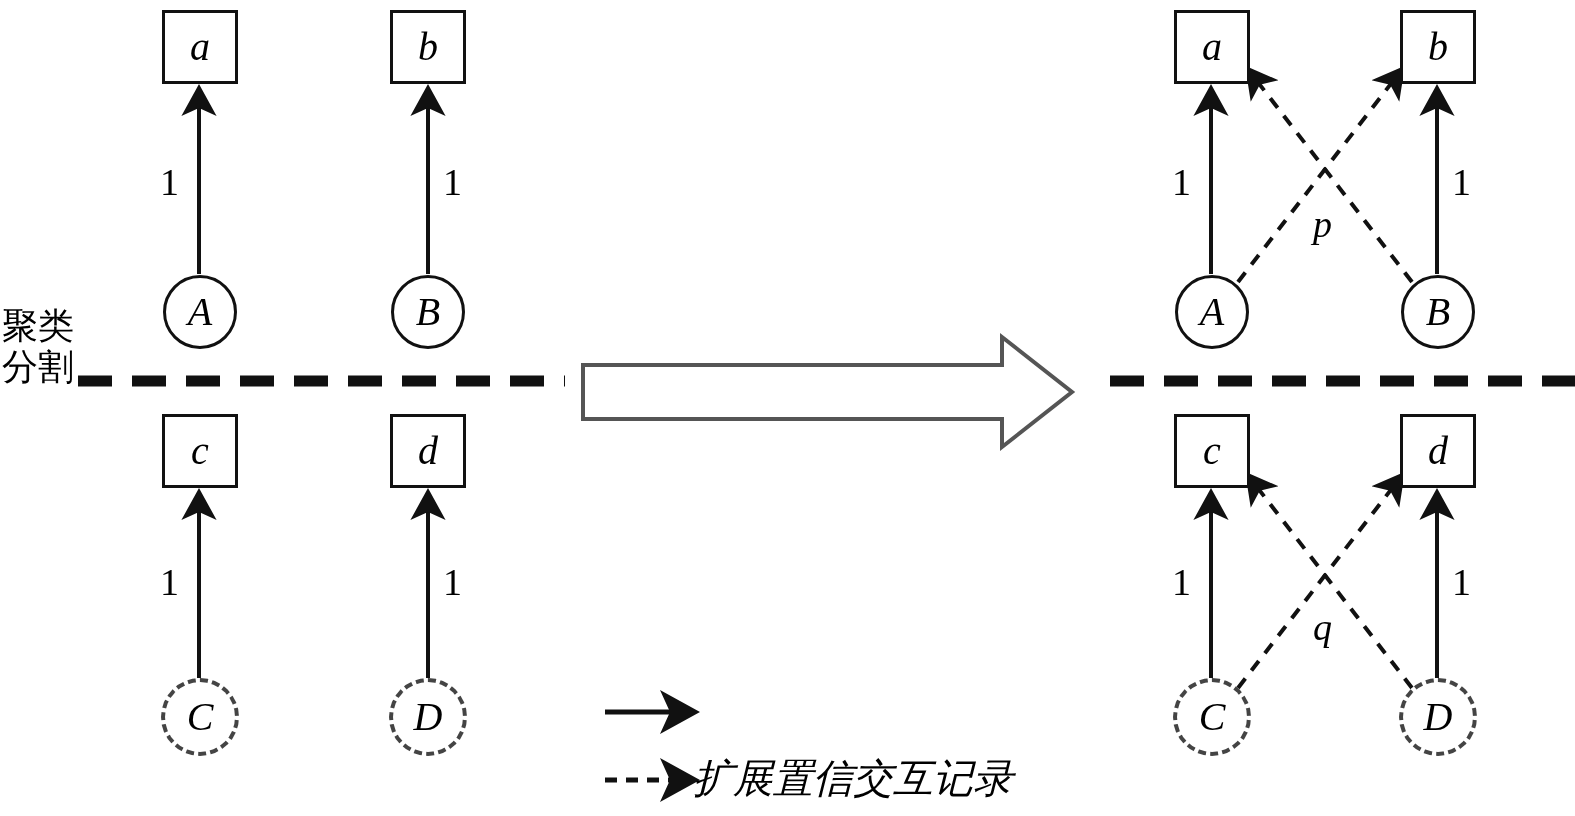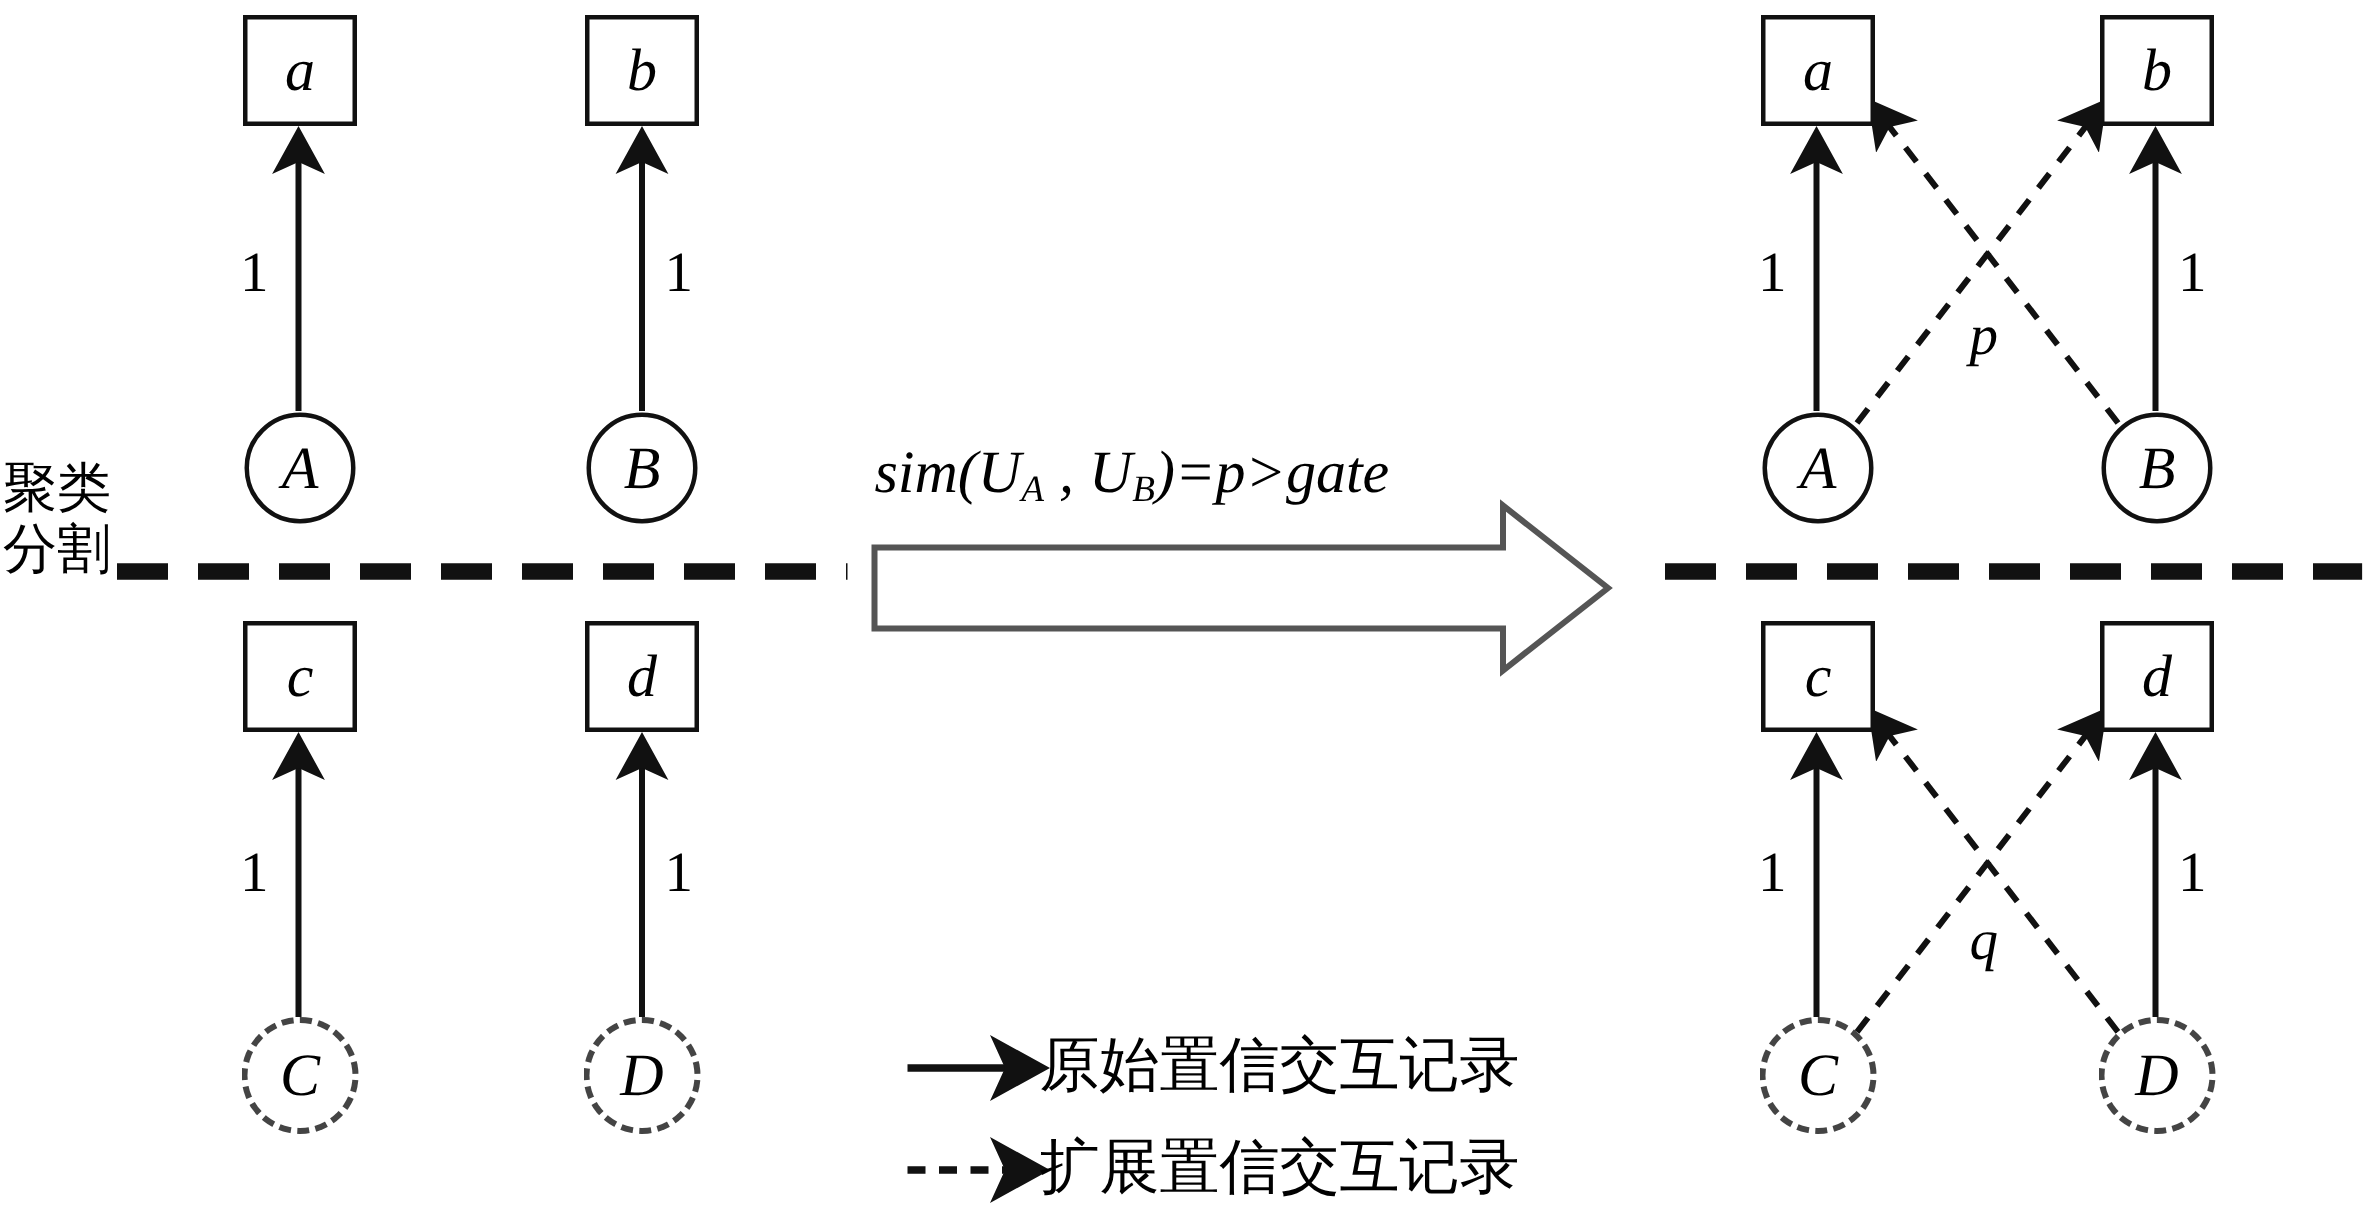--- a/index.html
+++ b/index.html
@@ -191,23 +191,20 @@
   <div class="edge-label" style="left:160px; top:163px;">1</div>
   <div class="edge-label" style="left:443px; top:163px;">1</div>
   <div class="edge-label" style="left:160px; top:563px;">1</div>
   <div class="edge-label" style="left:443px; top:563px;">1</div>
 
   <div class="side-label" style="left:2px; top:305px;">
     <div>聚类</div>
     <div>分割</div>
   </div>
 
-  <div class="formula" style="left:583px; top:295px;">
-    <span>sim(U</span><sub>A</sub><span> , U</span><sub>B</sub><span>)=p&gt;gate</span>
-  </div>
 
 
   <div class="node-box" style="left:1174px; top:10px; width:76px; height:74px;">a</div>
   <div class="node-box" style="left:1400px; top:10px; width:76px; height:74px;">b</div>
 
   <div class="node-circle" style="left:1175px; top:275px; width:74px; height:74px;">A</div>
   <div class="node-circle" style="left:1401px; top:275px; width:74px; height:74px;">B</div>
 
   <div class="node-box" style="left:1174px; top:414px; width:76px; height:74px;">c</div>
   <div class="node-box" style="left:1400px; top:414px; width:76px; height:74px;">d</div>
@@ -216,16 +213,15 @@
   <div class="node-circle dashed" style="left:1399px; top:678px; width:78px; height:78px;">D</div>
 
   <div class="edge-label" style="left:1172px; top:163px;">1</div>
   <div class="edge-label" style="left:1452px; top:163px;">1</div>
   <div class="edge-label italic" style="left:1313px; top:205px;">p</div>
 
   <div class="edge-label" style="left:1172px; top:563px;">1</div>
   <div class="edge-label" style="left:1452px; top:563px;">1</div>
   <div class="edge-label italic" style="left:1313px; top:608px;">q</div>
 
-  <div class="legend-text" style="left:693px; top:690px;">原始置信交互记录</div>
-  <div class="legend-text" style="left:693px; top:758px;">扩展置信交互记录</div>
+  <div class="legend-text" style="left:693px; top:758px;font-style:italic;">扩展置信交互记录</div>
 
 </div>
 
 </body></html>

